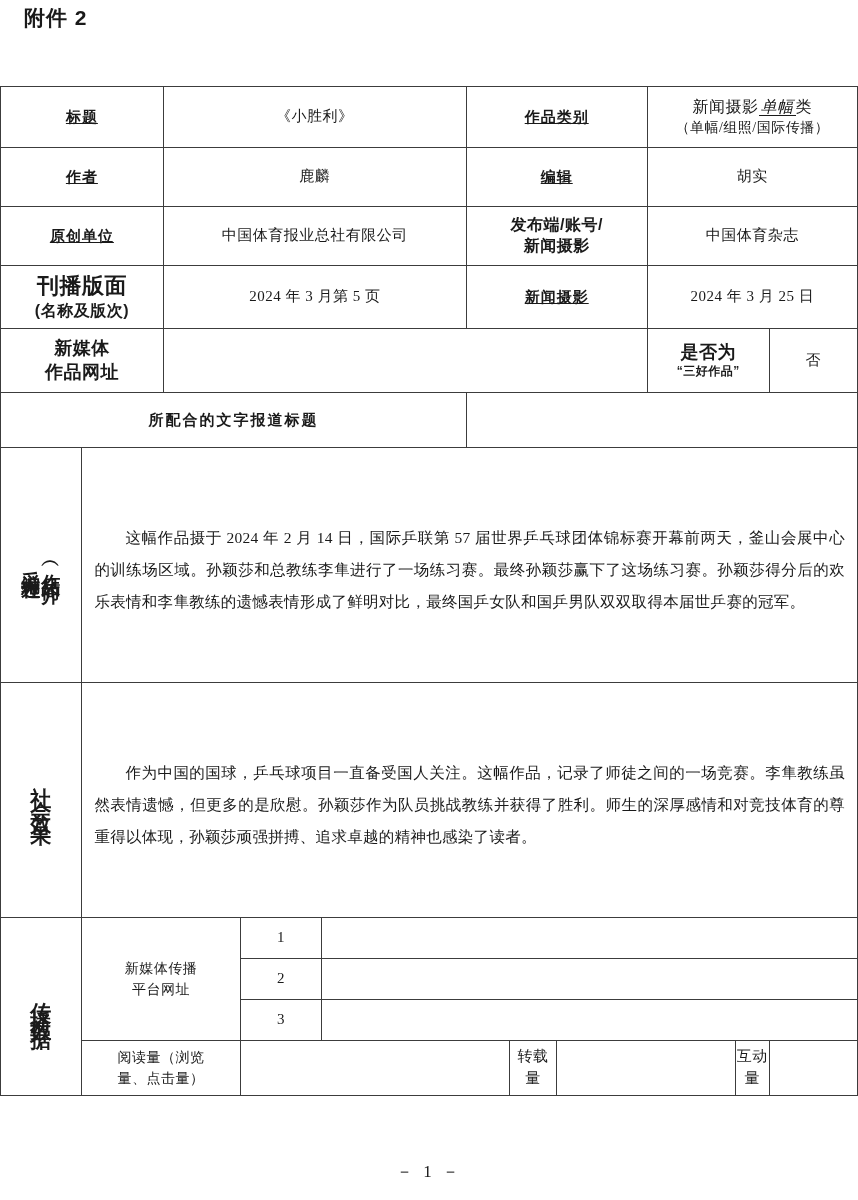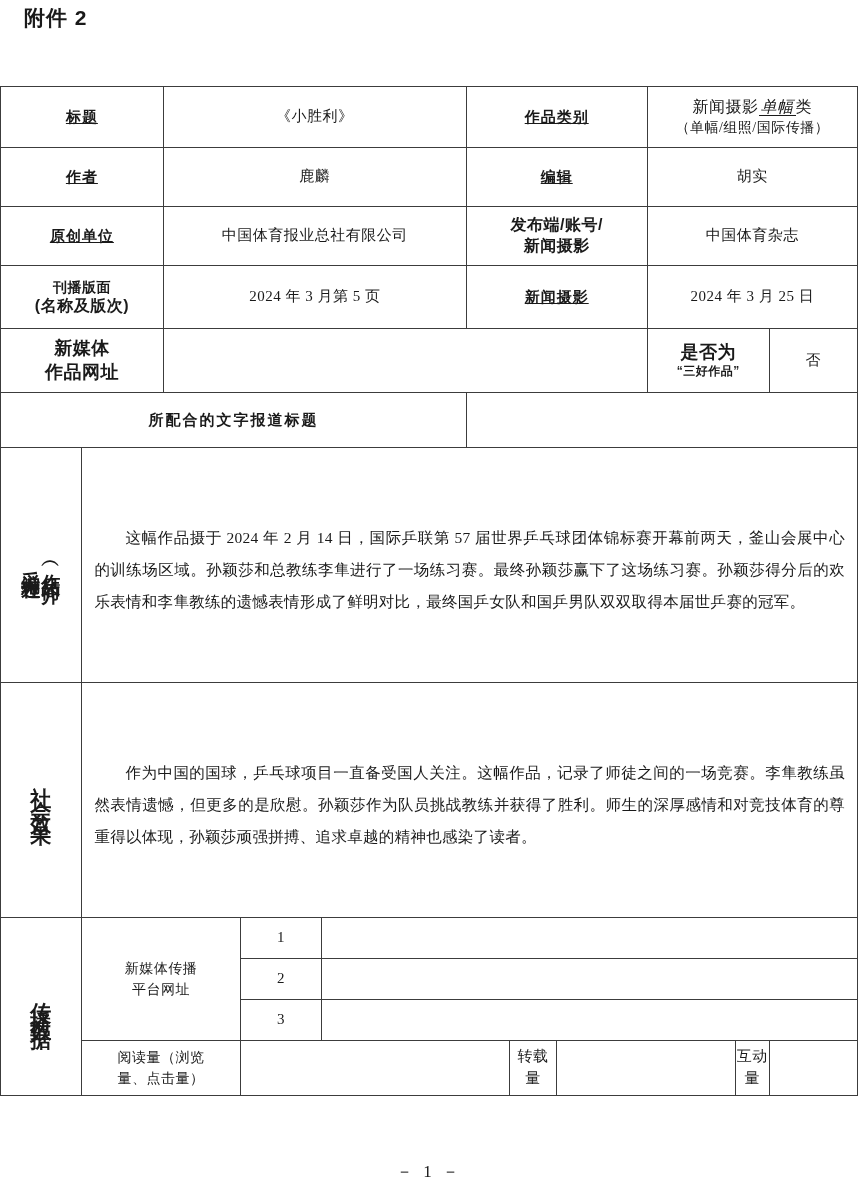--- a/index.html
+++ b/index.html
@@ -215,21 +215,21 @@
       <td class="val" colspan="3">中国体育报业总社有限公司</td>
       <td colspan="3">
         <div class="lbl-sm">发布端/账号/</div>
         <div class="lbl-sm">新闻摄影</div>
       </td>
       <td class="val" colspan="4">中国体育杂志</td>
     </tr>
 
     <tr>
       <td colspan="2" style="height:62px">
-        <div class="lbl-sm" style="font-size:14px">刊播版面</div>
+        <div class="lbl-sm" style="font-size:22px">刊播版面</div>
         <div class="lbl-sm" style="font-size:16px">(名称及版次)</div>
       </td>
       <td class="val" colspan="3">2024 年 3 月第 5 页</td>
       <td class="lbl" colspan="3">新闻摄影</td>
       <td class="val" colspan="4">2024 年 3 月 25 日</td>
     </tr>
 
     <tr>
       <td colspan="2" style="height:63px">
         <div class="lbl-sm" style="font-size:18px">新媒体</div>

